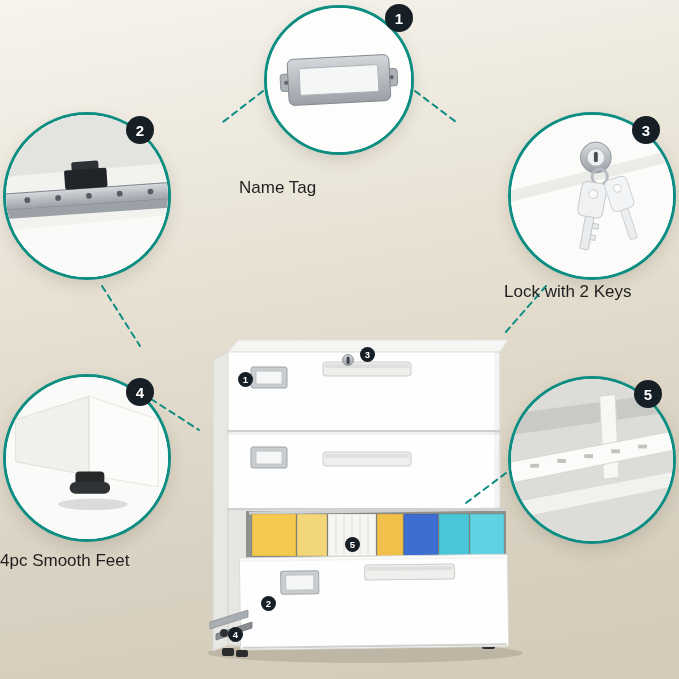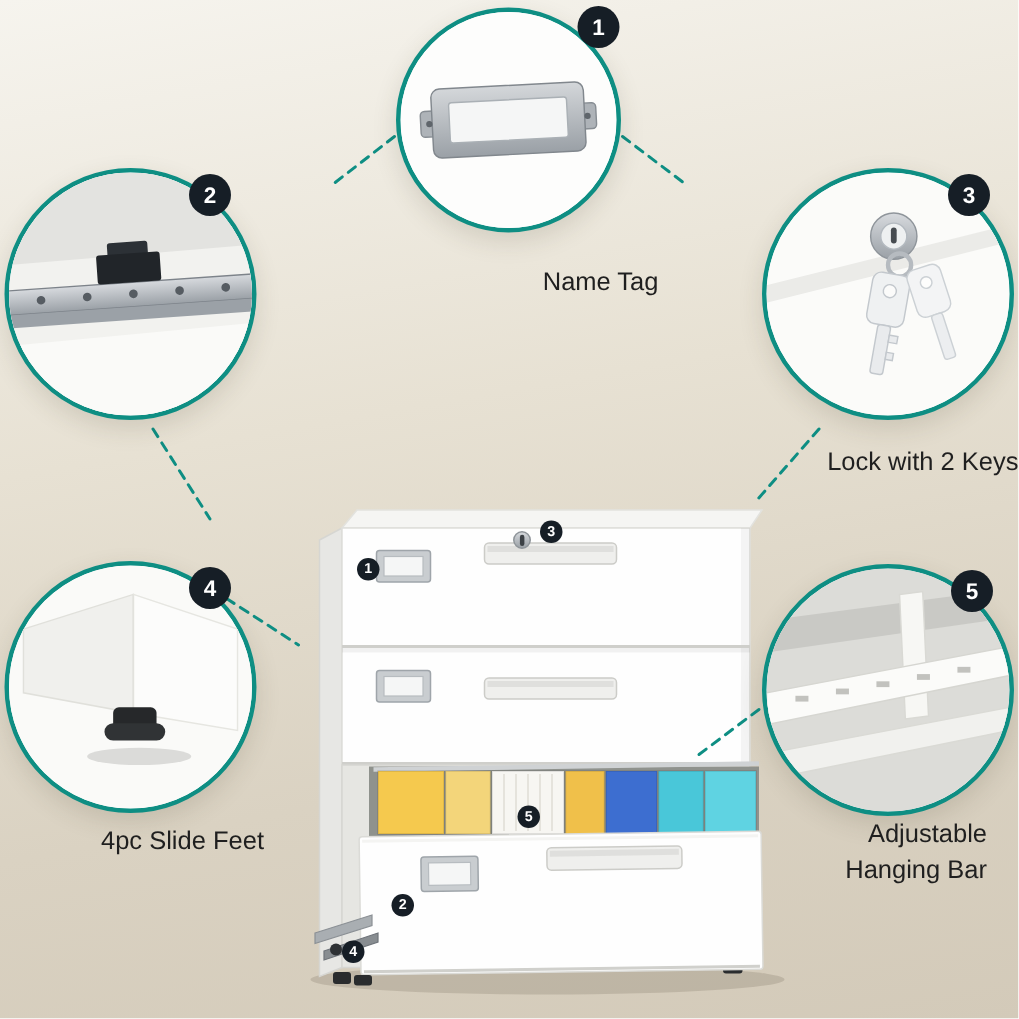--- a/index.html
+++ b/index.html
@@ -21,21 +21,21 @@
     background:#161e26; color:#fff; font-size:15px; font-weight:700;
     display:flex; align-items:center; justify-content:center; z-index:5;
   }
   .marker {
     position:absolute; width:15px; height:15px; border-radius:50%;
     background:#161e26; color:#fff; font-size:9.5px; font-weight:700;
     display:flex; align-items:center; justify-content:center; z-index:4;
   }
   .label {
     position:absolute; color:#1f1f1f; font-size:17px; font-weight:500;
-    text-align:right; line-height:1.4;
+    text-align:left; line-height:1.4;
   }
 </style>
 </head>
 <body>
 
 <div class="stage">
 
   <svg class="scene" viewBox="0 0 679 679">
     <defs>
       <linearGradient id="g-silver" x1="0" y1="0" x2="0" y2="1">
@@ -220,23 +220,22 @@
     </svg>
   </div>
 
   <div class="badge" style="left:385px; top:4px;">1</div>
   <div class="badge" style="left:126px; top:116px;">2</div>
   <div class="badge" style="left:632px; top:116px;">3</div>
   <div class="badge" style="left:126px; top:378px;">4</div>
   <div class="badge" style="left:634px; top:380px;">5</div>
 
   <div class="label" style="left:239px; top:176px; width:200px;">Name Tag</div>
-  <div class="label" style="left:504px; top:296px; width:175px;">Lock with 2 Keys</div>
-  <div class="label" style="left:0px;   top:549px; width:176px;">4pc Slide Feet</div>
-  <div class="label" style="left:526px; top:544px; width:132px;">Adjustable Hanging Bar</div>
+  <div class="label" style="left:504px; top:280px; width:175px;">Lock with 2 Keys</div>
+  <div class="label" style="left:0px;   top:549px; width:176px;">4pc Smooth Feet</div>
 
   <div class="marker" style="left:238px; top:372px;">1</div>
   <div class="marker" style="left:261px; top:596px;">2</div>
   <div class="marker" style="left:360px; top:347px;">3</div>
   <div class="marker" style="left:228px; top:627px;">4</div>
   <div class="marker" style="left:345px; top:537px;">5</div>
 
 </div>
 
 </body></html>

